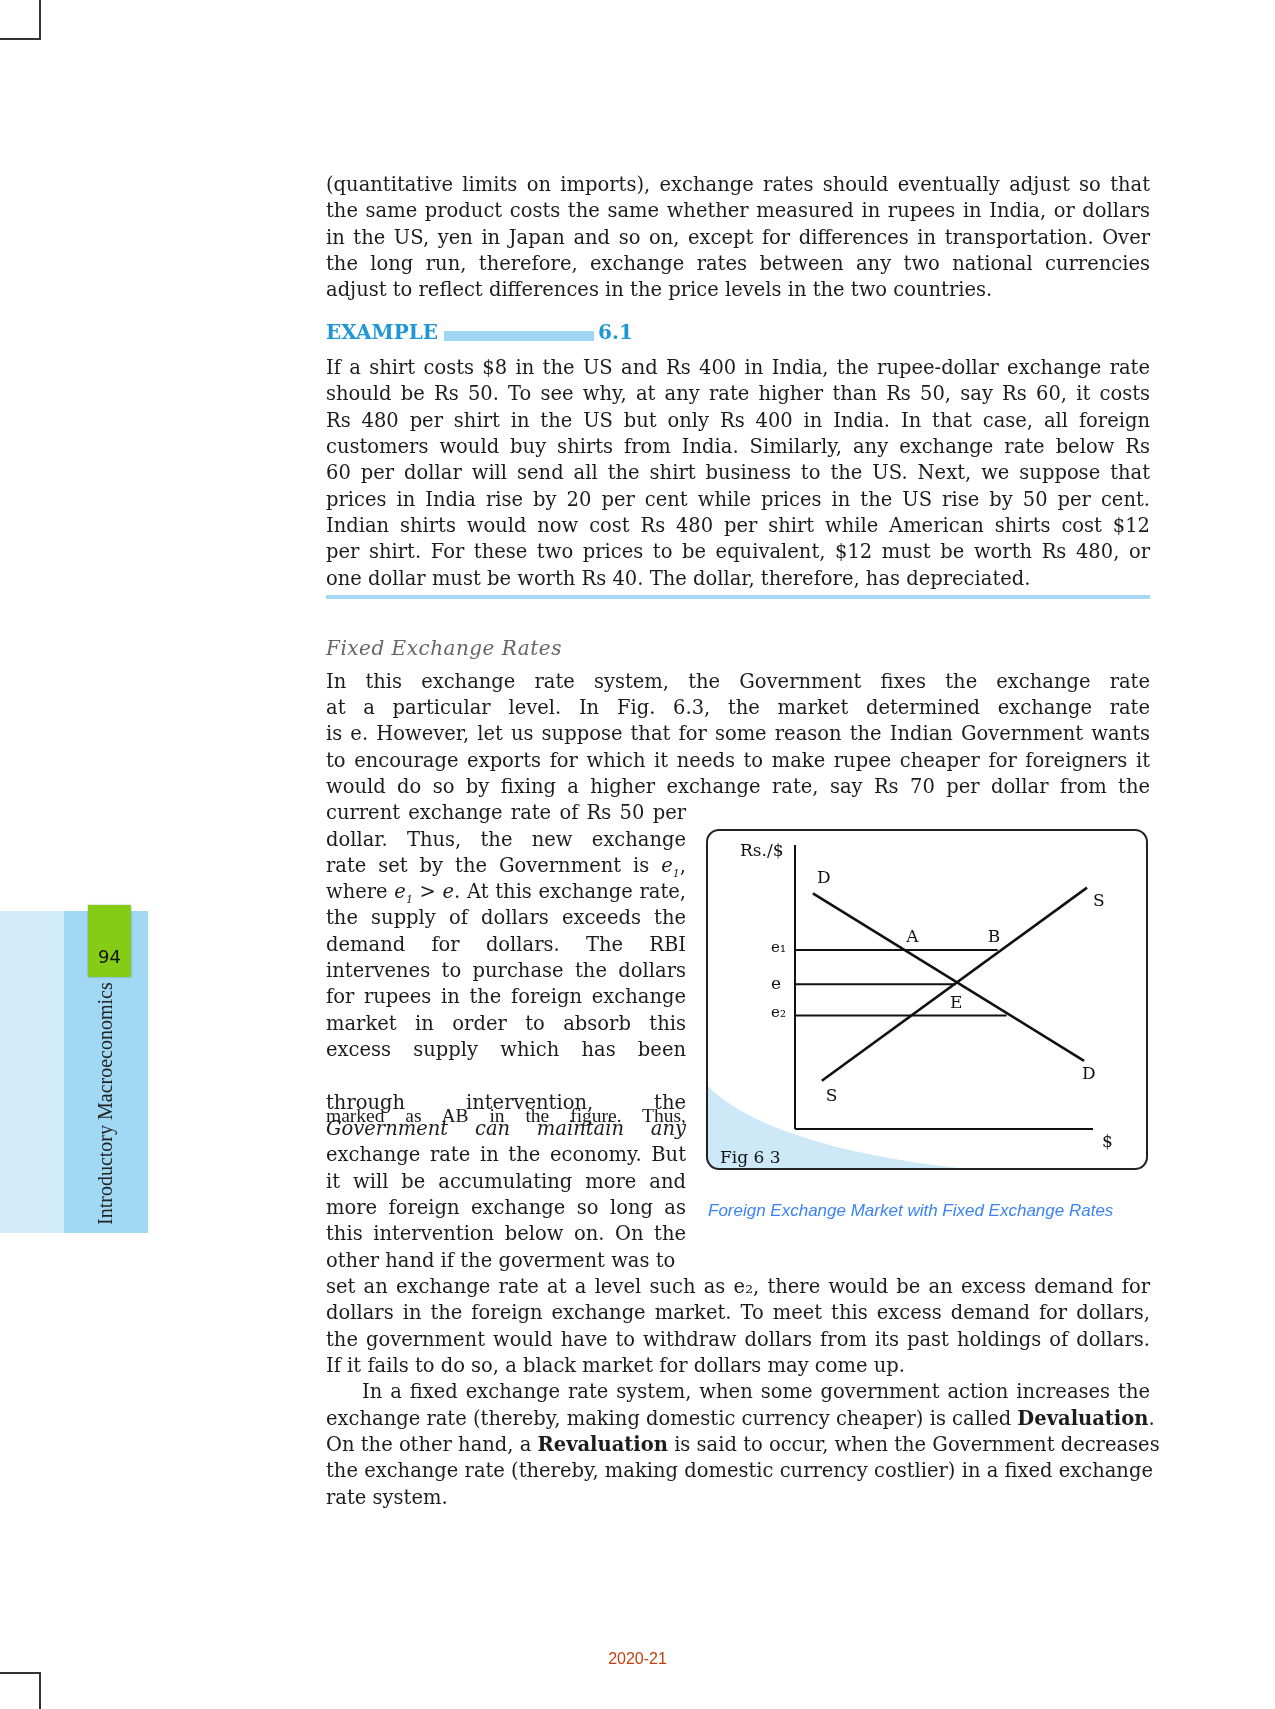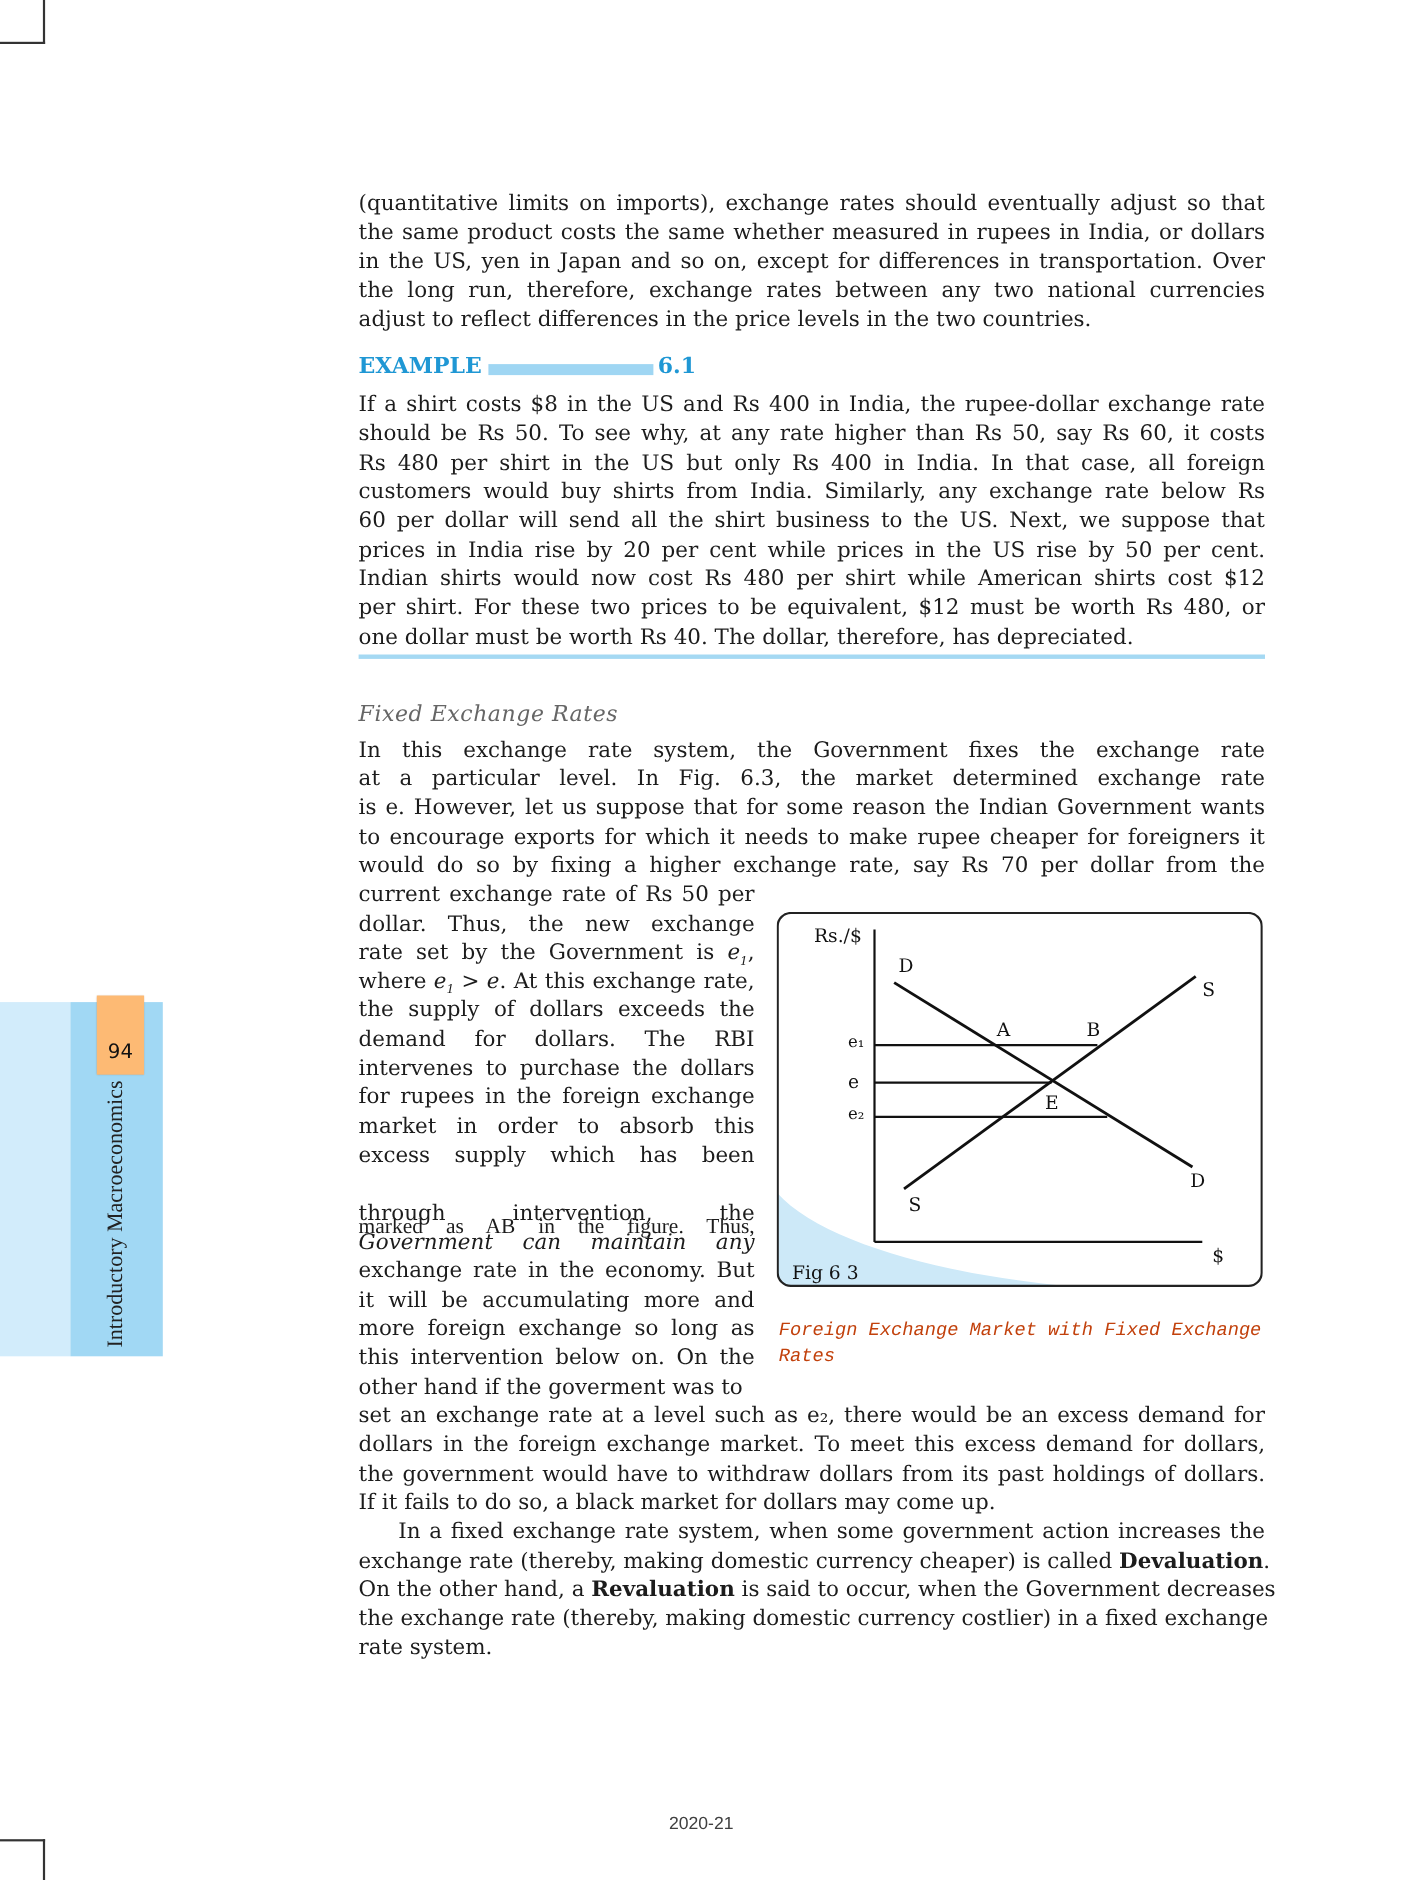--- a/index.html
+++ b/index.html
@@ -9,26 +9,26 @@
   .j{text-align:justify;text-align-last:justify;}
   .nar{width:360px;}
   .ind{text-indent:36px;}
   .exhead{position:absolute;left:326px;top:320px;font-size:20px;font-weight:bold;color:#1f97d4;font-family:"DejaVu Serif",serif;}
   .exbar{position:absolute;left:444px;top:331px;width:150px;height:10px;background:#9fd6f3;}
   .exnum{position:absolute;left:598px;top:320px;font-size:20px;font-weight:bold;color:#1f97d4;text-align:center;}
   .rule{position:absolute;left:326px;top:595px;width:824px;height:4px;background:#a5d9f3;}
   .sechead{position:absolute;left:326px;top:636px;font-size:20px;font-weight:normal;font-style:italic;color:#666;letter-spacing:0.5px;}
   .sidetab-light{position:absolute;left:0;top:911px;width:64px;height:322px;background:#d2ecfb;}
   .sidetab-dark{position:absolute;left:64px;top:911px;width:84px;height:322px;background:#a1d8f4;}
-  .pagebox{position:absolute;left:88px;top:905px;width:43px;height:72px;background:#fdba74;box-shadow:0 0 2px rgba(0,0,0,0.3);}
+  .pagebox{position:absolute;left:88px;top:905px;width:43px;height:72px;background:#84cc16;box-shadow:0 0 2px rgba(0,0,0,0.3);}
   .pagenum{position:absolute;left:0;right:0;bottom:10px;text-align:center;font-family:"DejaVu Sans",sans-serif;font-size:18px;color:#111;}
   .booktitle{position:absolute;left:94px;top:1225px;transform-origin:0 0;transform:rotate(-90deg);font-family:"Liberation Serif",serif;font-size:20px;color:#222;white-space:nowrap;}
-  .footer{position:absolute;left:0;width:1275px;top:1650px;text-align:center;font-family:"Liberation Sans",sans-serif;font-size:16px;color:#404040;}
+  .footer{position:absolute;left:0;width:1275px;top:1650px;text-align:center;font-family:"Liberation Sans",sans-serif;font-size:16px;color:#c2410c;}
   .fig{position:absolute;left:706px;top:829px;width:442px;height:341px;}
-  .caption{position:absolute;left:708px;top:1199px;width:440px;font-style:italic;font-size:17px;line-height:23px;color:#c2410c;font-family:Liberation Mono, monospace;}
+  .caption{position:absolute;left:708px;top:1199px;width:440px;font-style:italic;font-size:17px;line-height:23px;color:#3b82f6;font-family:Liberation Sans, sans-serif;}
   i.v{font-style:italic;}
   sub{font-size:11px;}
 </style>
 </head>
 <body>
 
 <div class="corner" style="left:0;top:0;width:39px;height:38px;border-right-width:2px;border-bottom-width:2px;"></div>
 <div class="corner" style="left:0;top:1672px;width:39px;height:40px;border-right-width:2px;border-top-width:2px;"></div>
 
 <div class="sidetab-light"></div>

